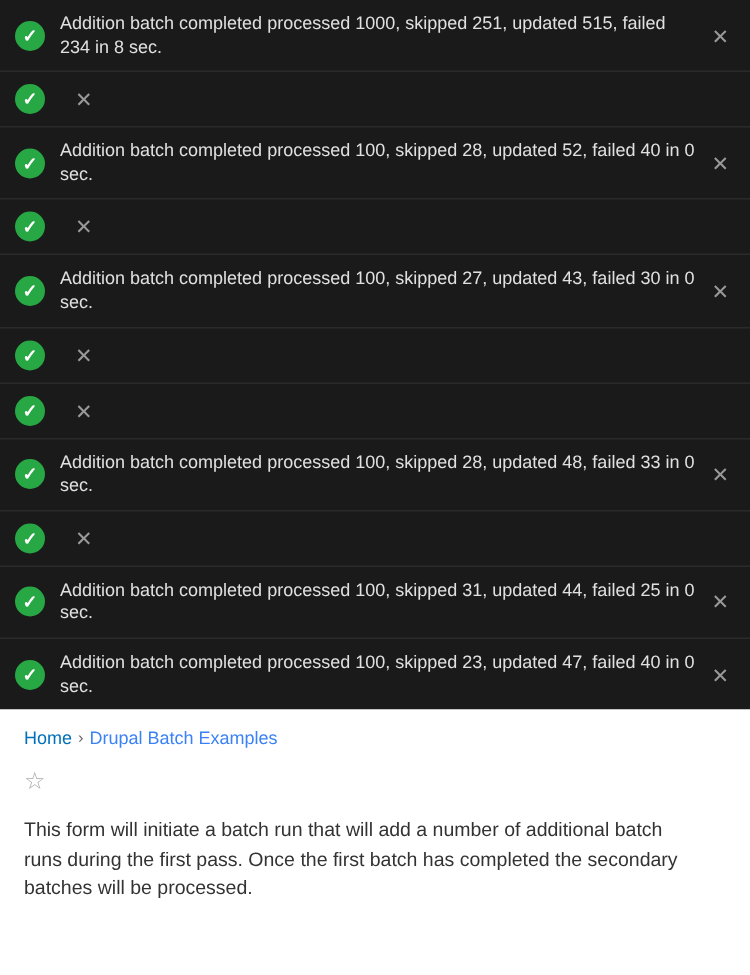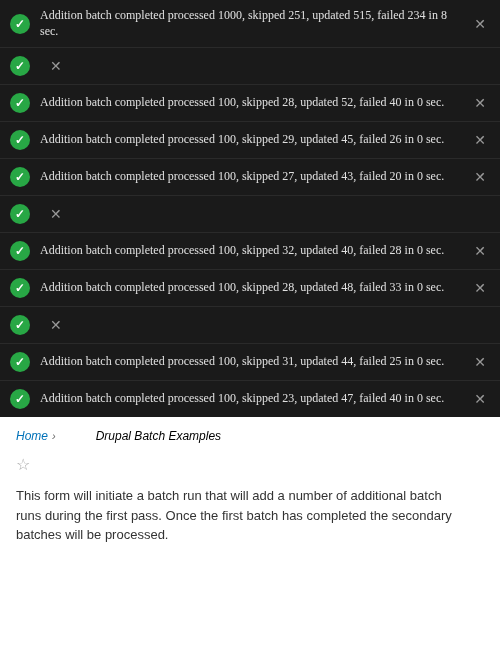--- a/index.html
+++ b/index.html
@@ -41,21 +41,20 @@
       justify-content: center;
       margin-right: 10px;
       color: white;
       font-size: 12px;
       font-weight: bold;
     }
 
     .notification-text {
       flex: 1;
       line-height: 1.3;
-      font-family: Liberation Serif, serif;
     }
 
     .close-icon {
       color: #999;
       font-size: 14px;
       cursor: pointer;
       padding: 0 4px;
       margin-left: 6px;
     }
 
@@ -63,38 +62,36 @@
     .page-content {
       padding: 12px 16px 20px 16px;
       background: #fff;
     }
 
     .breadcrumb {
       display: flex;
       align-items: center;
       font-size: 12px;
       margin-bottom: 12px;
-      font-style: italic;
     }
 
     .breadcrumb-home {
       color: #0071b8;
       text-decoration: none;
     }
 
     .breadcrumb-separator {
       color: #666;
       margin: 0 4px;
       font-size: 11px;
     }
 
     .breadcrumb-current {
-      color: #000000;
+      color: #3b82f6;
       text-decoration: none;
-      margin-left: 36px;
     }
 
     .page-title {
       font-size: 30px;
       font-weight: bold;
       color: #222;
       margin-bottom: 6px;
       line-height: 1.1;
     }
 
@@ -127,35 +124,33 @@
       <div class="check-icon">✓</div>
       <span class="close-icon">✕</span>
     </div>
     <div class="notification-item">
       <div class="check-icon">✓</div>
       <span class="notification-text">Addition batch completed processed 100, skipped 28, updated 52, failed 40 in 0 sec.</span>
       <span class="close-icon">✕</span>
     </div>
     <div class="notification-item">
       <div class="check-icon">✓</div>
-      <span class="notification-text">Addition batch completed processed 100, skipped 29, updated 45, failed 26 in 0 sec.</span>
       <span class="close-icon">✕</span>
     </div>
     <div class="notification-item">
       <div class="check-icon">✓</div>
-      <span class="notification-text">Addition batch completed processed 100, skipped 27, updated 43, failed 20 in 0 sec.</span>
+      <span class="notification-text">Addition batch completed processed 100, skipped 27, updated 43, failed 30 in 0 sec.</span>
       <span class="close-icon">✕</span>
     </div>
     <div class="notification-item">
       <div class="check-icon">✓</div>
       <span class="close-icon">✕</span>
     </div>
     <div class="notification-item">
       <div class="check-icon">✓</div>
-      <span class="notification-text">Addition batch completed processed 100, skipped 32, updated 40, failed 28 in 0 sec.</span>
       <span class="close-icon">✕</span>
     </div>
     <div class="notification-item">
       <div class="check-icon">✓</div>
       <span class="notification-text">Addition batch completed processed 100, skipped 28, updated 48, failed 33 in 0 sec.</span>
       <span class="close-icon">✕</span>
     </div>
     <div class="notification-item">
       <div class="check-icon">✓</div>
       <span class="close-icon">✕</span>

